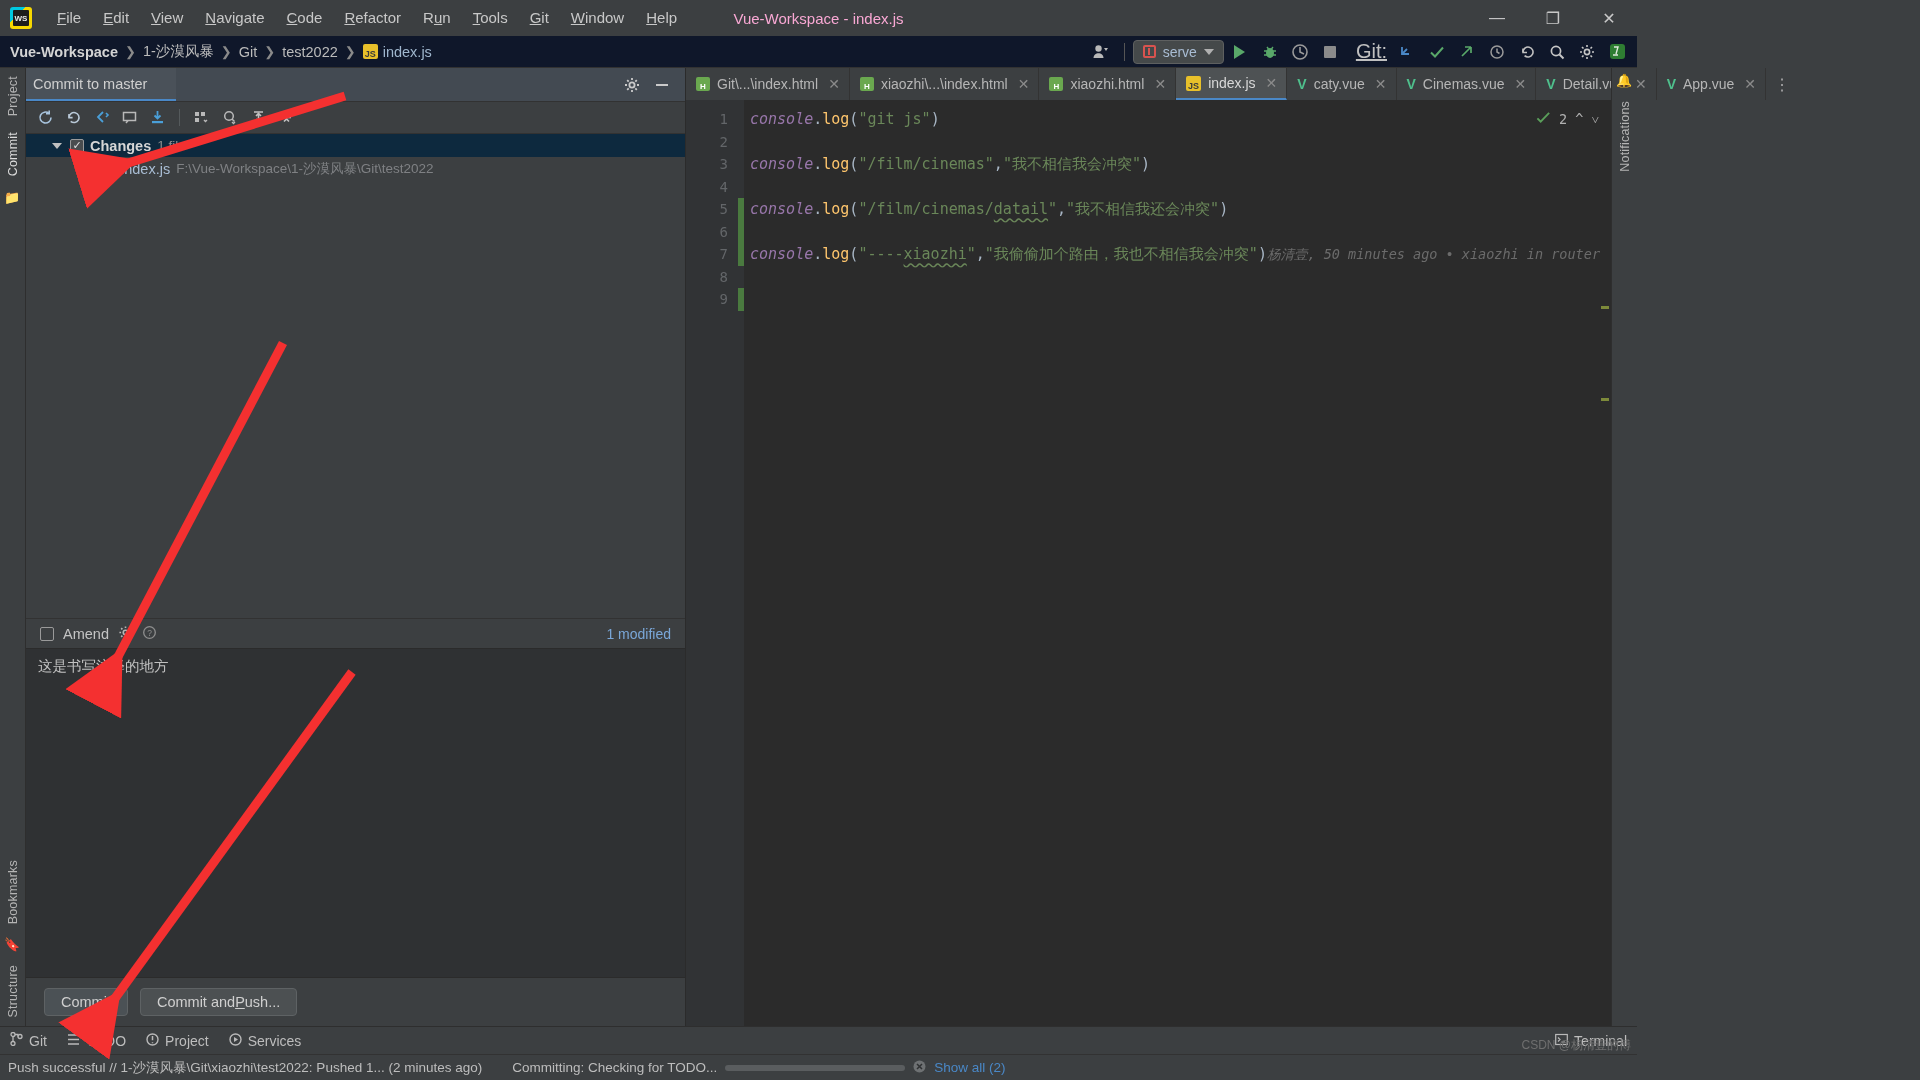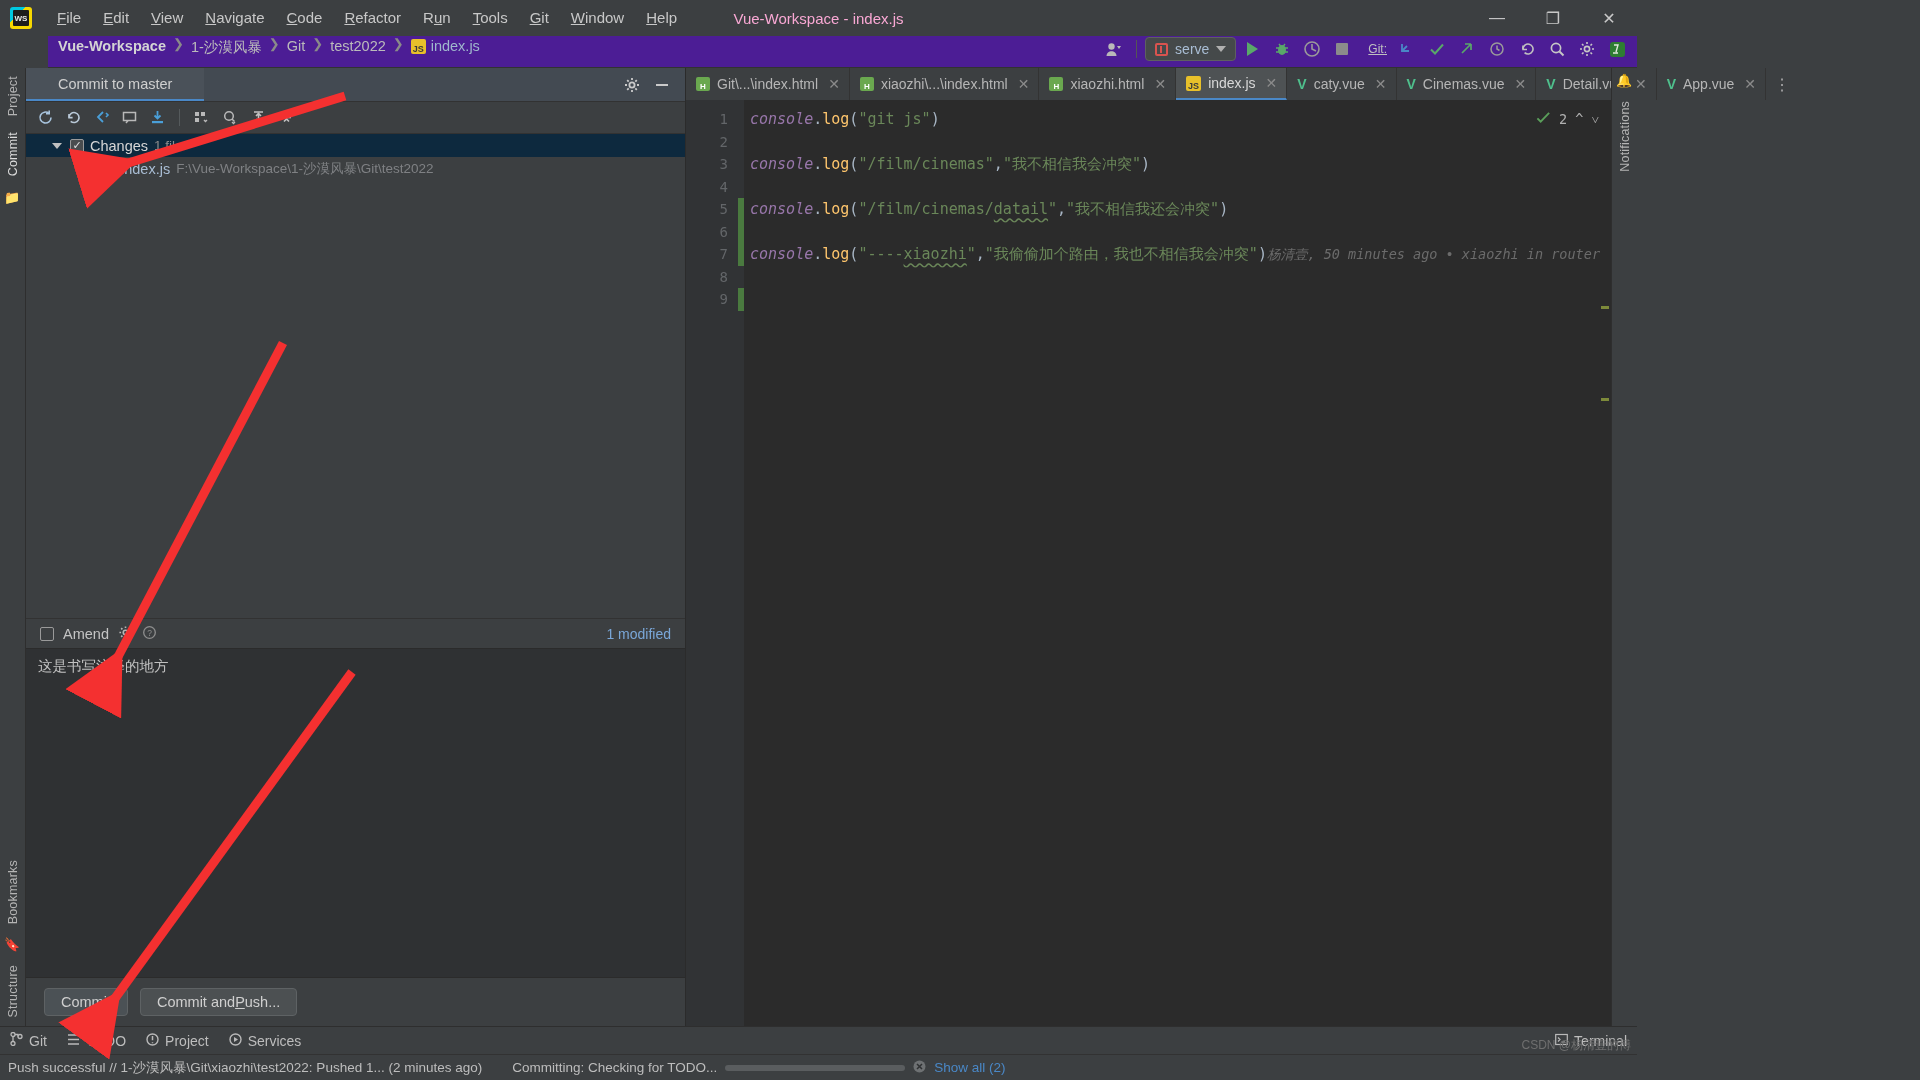--- a/index.html
+++ b/index.html
@@ -35,42 +35,41 @@
   .menu-item u { text-decoration: underline; }
   .win-title {
     position: absolute; left: 0; right: 0; text-align: center;
     font-size: 15px; color: #f9a8d4; pointer-events: none;
   }
   .wincontrols { margin-left: auto; display: flex; height: 100%; z-index: 4; }
   .wc { width: 56px; display: flex; align-items: center; justify-content: center; color: #c8c8c8; }
 
   
   .navbar {
-    height: 32px; flex: 0 0 32px; background: #4c1d95; display: flex;
-    align-items: flex-start; padding: 0 6px; font-size: 14.5px;
+    height: 32px; flex: 0 0 32px; background: #0f172a; display: flex;
+    align-items: center; padding: 0 6px; font-size: 14.5px;
     border-bottom: 1px solid #323232;
-    margin-left: 48px;
   }
   .crumb { color: #bbbbbb; padding: 2px 4px; display: flex; align-items: center; gap: 5px; }
   .crumb.bold { font-weight: bold; color: #d4d4d4; }
   .crumb.active { color: #9fb6cd; }
   .crumb-sep { color: #8a8a8a; padding: 0 3px; font-size: 13px; }
   .nav-right { margin-left: auto; display: flex; align-items: center; gap: 2px; }
   .runcfg {
     display: flex; align-items: center; gap: 7px; border: 1px solid #5e6060;
     border-radius: 4px; height: 24px; padding: 0 9px; background: #45494a;
     color: #a9bdd4; font-size: 14px;
   }
   .stop-square { width: 13px; height: 13px; border: 2px solid #d9534f; border-radius: 2px;
     display:inline-block; position: relative;}
   .stop-square::after{content:"";position:absolute;left:3px;top:1px;width:2px;height:7px;background:#d9534f;}
   .tri-right { width: 0; height: 0; border-left: 11px solid #59a869; border-top: 7px solid transparent; border-bottom: 7px solid transparent; }
   .caret-dn { width:0;height:0;border-left:5px solid transparent;border-right:5px solid transparent;border-top:6px solid #b0b0b0; }
   .tbtn { width: 28px; height: 26px; display: flex; align-items: center; justify-content: center; border-radius: 3px; }
-  .gitlabel { color: #c0c0c0; font-size: 12px; margin: 0 4px 0 10px; text-decoration: underline; }
+  .gitlabel { color: #c0c0c0; font-size: 20px; margin: 0 4px 0 10px; text-decoration: underline; }
 
   
   .body { flex: 1 1 auto; display: flex; min-height: 0; }
 
   
   .rail {
     width: 26px; flex: 0 0 26px; background: #3c3f41; border-right: 1px solid #2e2e2e;
     display: flex; flex-direction: column; align-items: center; position: relative;
   }
   .rail-label {
@@ -90,41 +89,41 @@
   
   .commit-panel {
     width: 660px; flex: 0 0 660px; background: #3c3f41; display: flex; flex-direction: column;
     border-right: 1px solid #2b2b2b;
   }
   .cp-header {
     height: 34px; flex: 0 0 34px; display: flex; align-items: stretch;
     background: #3c3f41; border-bottom: 1px solid #323232;
   }
   .cp-tab {
-    display: flex; align-items: center; padding: 0 32px; font-size: 14.5px; color: #cfcfcf;
+    display: flex; align-items: center; padding: 0 7px; font-size: 14.5px; color: #cfcfcf;
     background: #4a5159; border-bottom: 2px solid #4a88c7; min-width: 150px;
   }
   .cp-header-spacer { flex: 1 1 auto; background: #434a52; }
   .cp-header-btns { display: flex; align-items: center; gap: 4px; padding: 0 10px; background: #434a52; }
   .cp-toolbar {
     height: 32px; flex: 0 0 32px; display: flex; align-items: center; gap: 2px;
     padding: 0 6px; background: #3c3f41; border-bottom: 1px solid #323232;
   }
   .ctb { width: 26px; height: 24px; display: flex; align-items: center; justify-content: center; border-radius: 3px; }
   .ctb-sep { width: 1px; height: 17px; background: #555a5c; margin: 0 7px; }
   .changes-tree { flex: 0 0 auto; font-size: 14.5px; }
   .tree-row { display: flex; align-items: center; gap: 6px; height: 23px; padding-left: 26px; }
   .tree-row.sel { background: #0d293e; }
   .chevron { width: 0; height: 0; border-left: 5px solid transparent; border-right: 5px solid transparent; border-top: 6px solid #c0c0c0; margin-right: 2px; }
   .cb {
     width: 14px; height: 14px; border: 1px solid #9a9a9a; background: #4a4d4f;
     display: inline-flex; align-items: center; justify-content: center; border-radius: 2px;
     color: #e0e0e0; font-size: 11px; line-height: 1;
   }
-  .changes-label { font-weight: normal; color: #d6d6d6; }
+  .changes-label { font-weight: bold; color: #d6d6d6; }
   .changes-count { color: #8c8c8c; font-size: 13.5px; }
   .file-row { padding-left: 54px; }
   .js-ico {
     width: 15px; height: 15px; background: #e8c02a; color: #3a3a3a; font-size: 9px; font-weight: bold;
     display: inline-flex; align-items: flex-end; justify-content: center; border-radius: 2px;
   }
   .file-name { color: #a9bdd4; }
   .file-path { color: #7f8184; font-size: 13.5px; }
   .cp-filler { flex: 1 1 auto; }
   .amend-bar {

